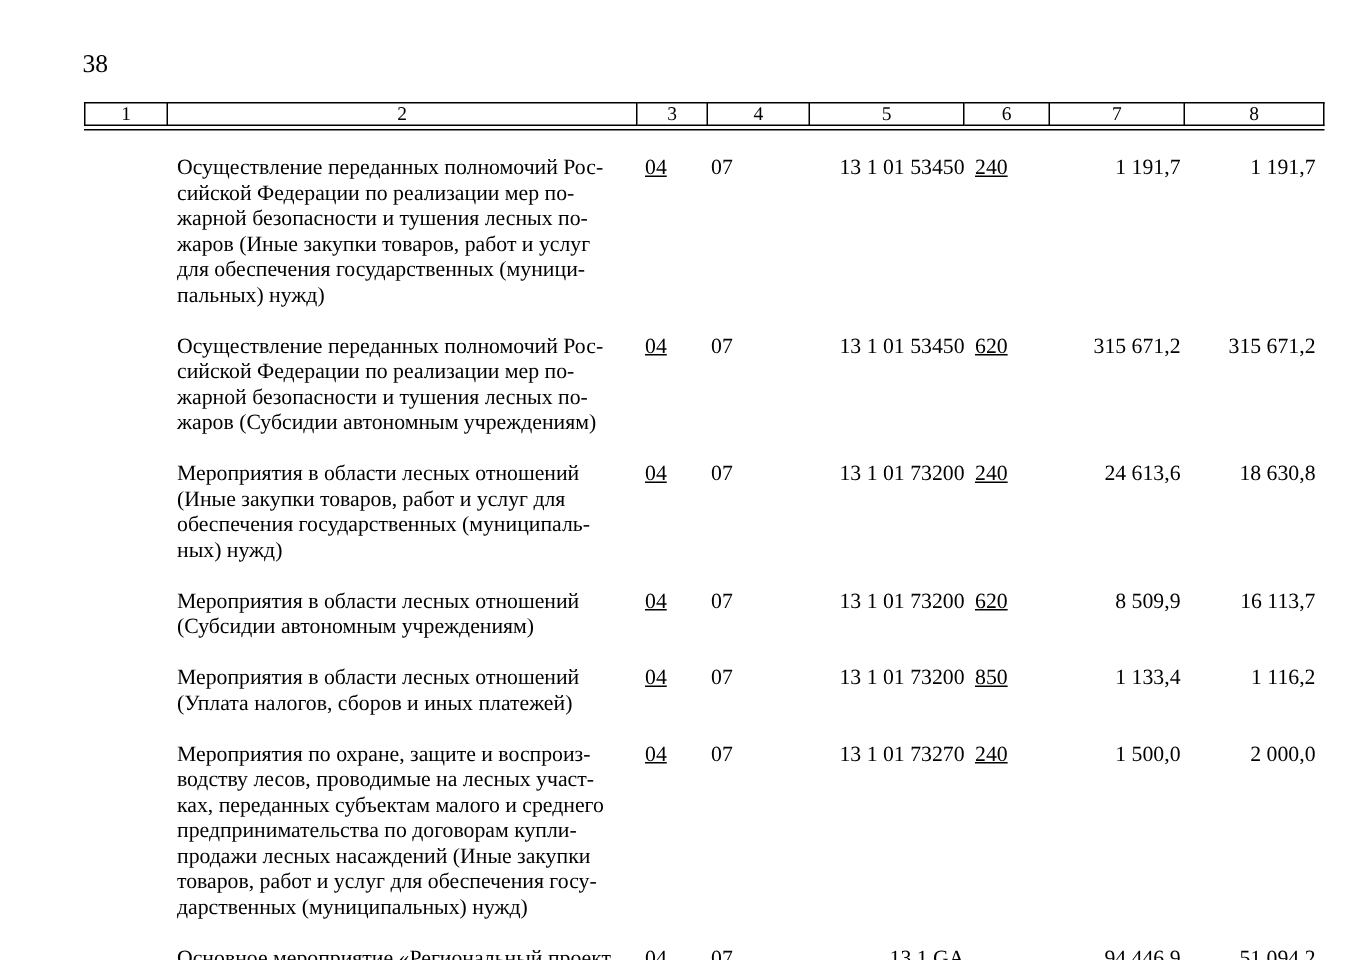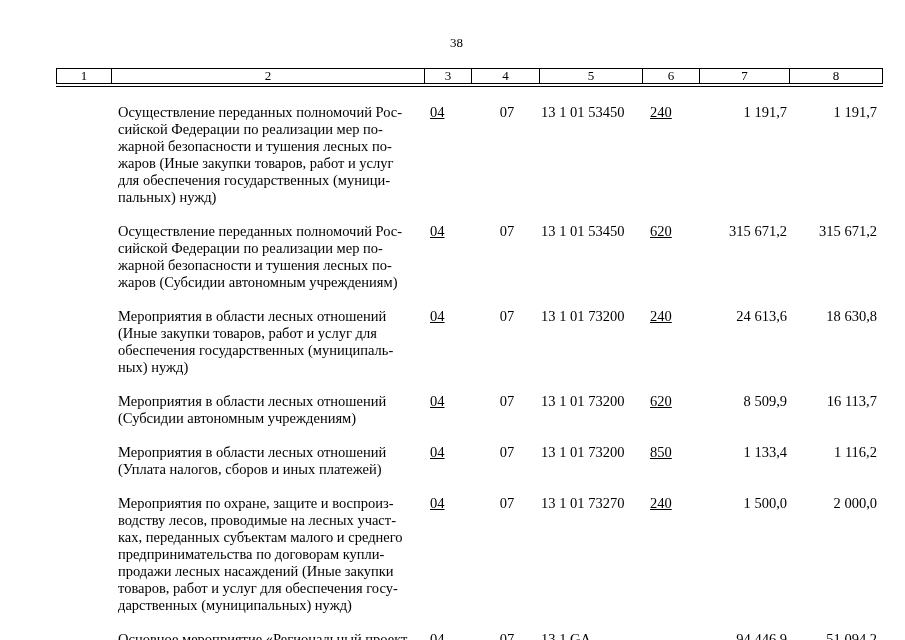--- a/index.html
+++ b/index.html
@@ -7,24 +7,24 @@
   body {
     background: #ffffff;
     font-family: "Liberation Serif", serif;
     color: #000000;
     position: relative;
     overflow: hidden;
   }
   .page-number {
     position: absolute;
     top: 34px;
-    left: 43px;
+    left: 55px;
     width: 827px;
-    text-align: center;
-    font-size: 13px;
+    text-align: left;
+    font-size: 17px;
     line-height: 18px;
   }
   .budget-table {
     position: absolute;
     left: 56px;
     top: 68px;
     width: 827px;
   }
   .hdr { display: flex; }
   .hdr > div {
@@ -39,29 +39,29 @@
   .hdr-rule {
     margin-top: 2px;
     border-top: 1.5px solid #000000;
     height: 0;
   }
   .tbody { margin-top: 3px; font-size: 14.5px; line-height: 17px; }
   .row { display: flex; align-items: flex-start; margin-top: 17px; }
   .col1 { width: 56px;  flex: 0 0 56px; }
   .col2 { width: 313px; flex: 0 0 313px; }
   .col3 { width: 47px;  flex: 0 0 47px; }
-  .col4 { width: 68px;  flex: 0 0 68px; text-align: center; }
+  .col4 { width: 68px;  flex: 0 0 68px; }
   .col5 { width: 103px; flex: 0 0 103px; }
   .col6 { width: 57px;  flex: 0 0 57px; }
   .col7 { width: 90px;  flex: 0 0 90px; }
   .col8 { width: 93px;  flex: 0 0 93px; }
   .row .col2 { padding-left: 6px; white-space: pre-line; }
   .row .col3 { padding-left: 5px; text-decoration: underline; }
   .row .col4 { padding-left: 2px; }
-  .row .col5 { padding-left: 1px; }
+  .row .col5 { padding-left: 1px; text-align: right; }
   .row .col6 { padding-left: 7px; text-decoration: underline; }
   .row .col7 { text-align: right; padding-right: 3px; }
   .row .col8 { text-align: right; padding-right: 6px; }
 </style>
 </head>
 <body>
 
 <div class="page-number">38</div>
 
 <div class="budget-table">

